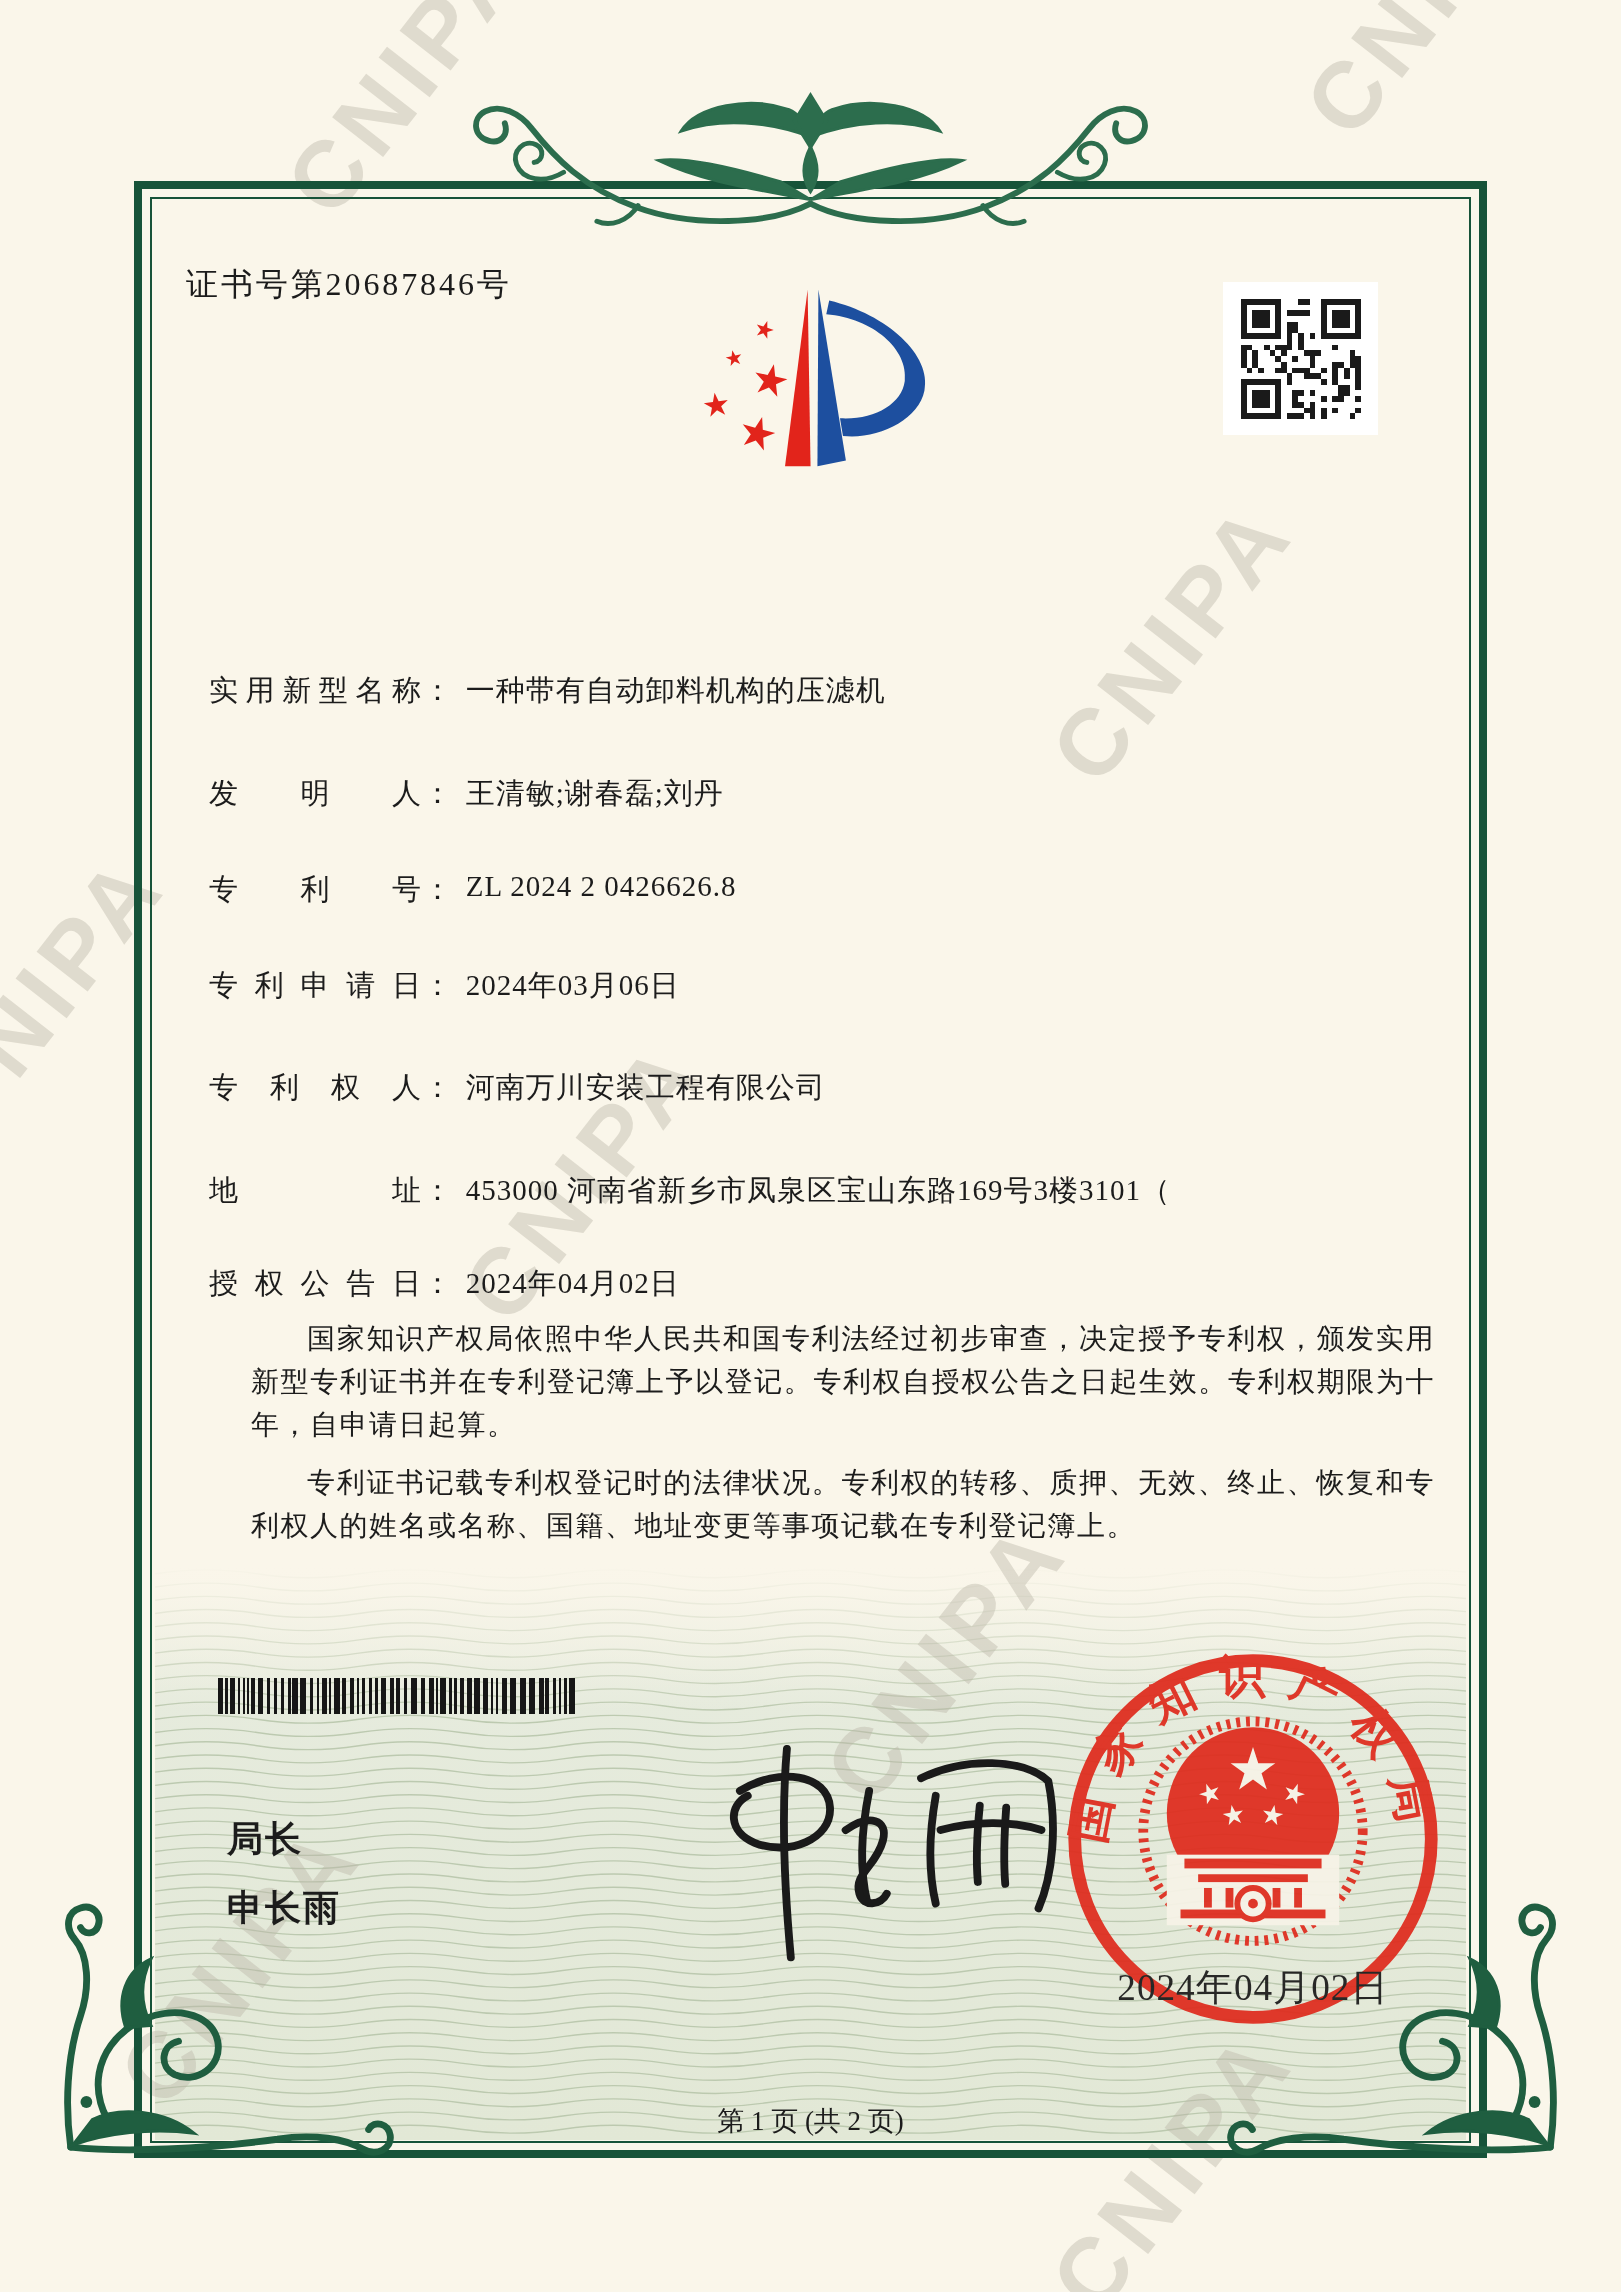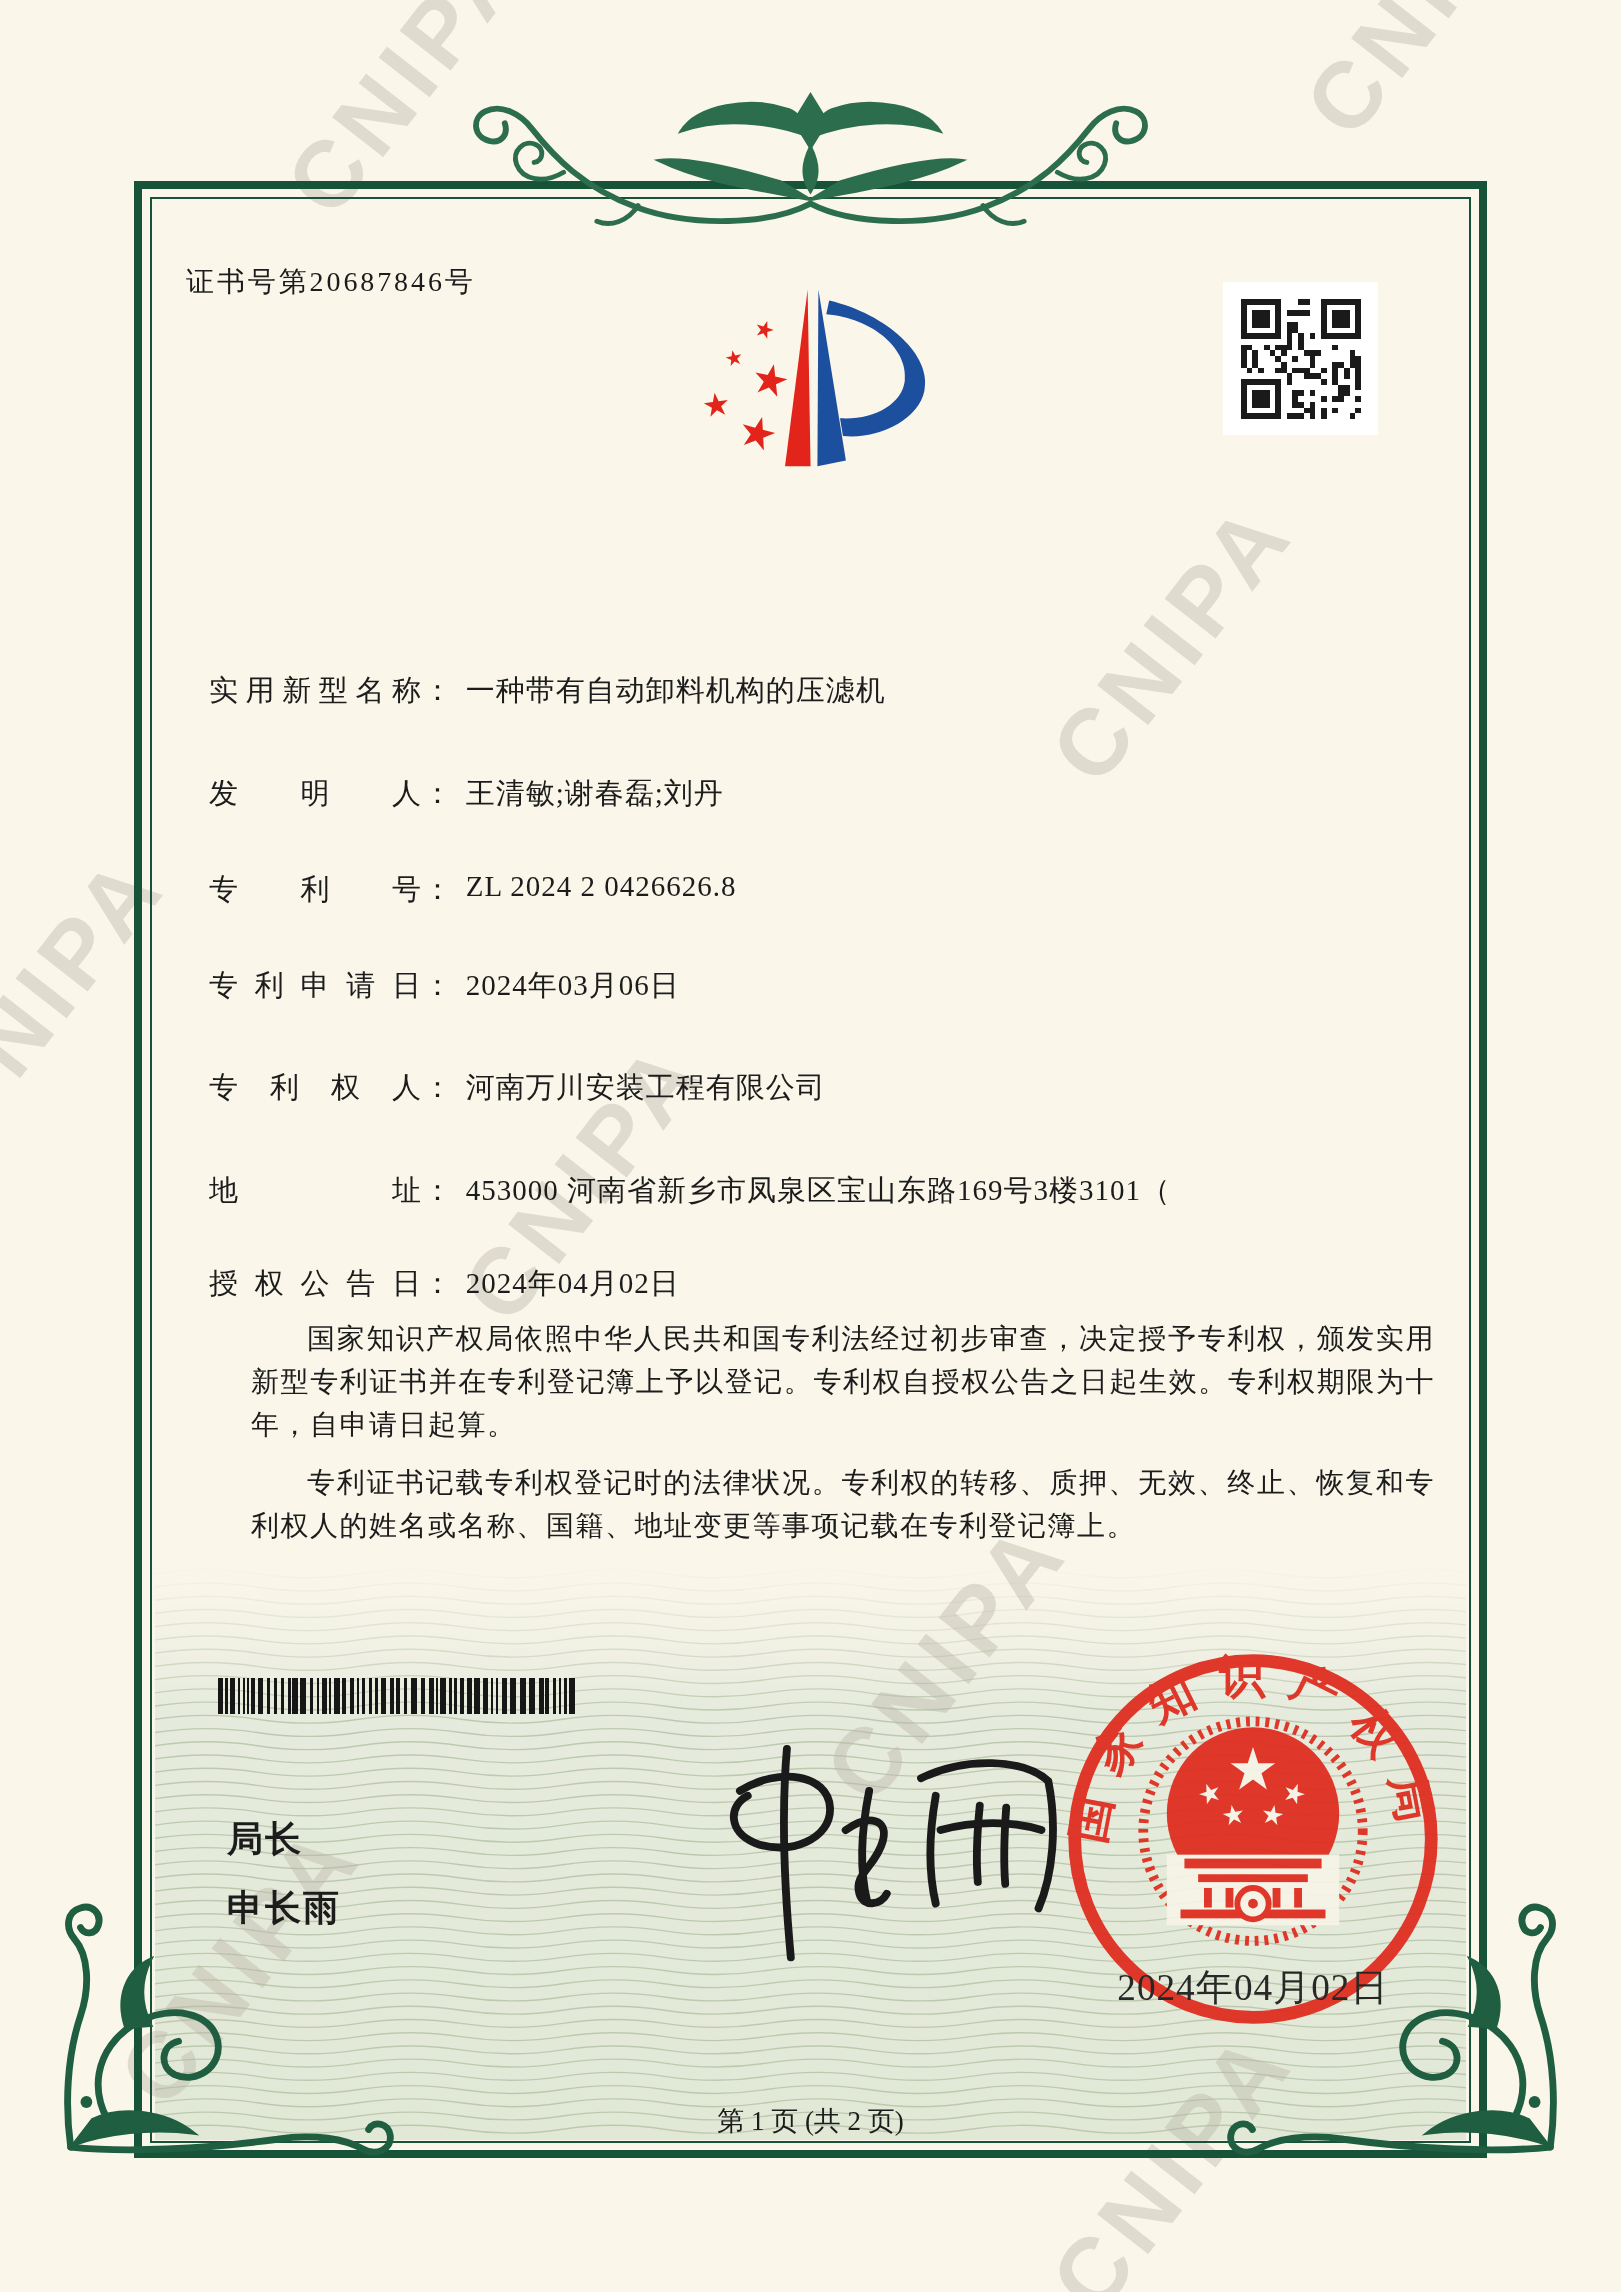--- a/index.html
+++ b/index.html
@@ -14,21 +14,21 @@
                border:8.8px solid #175339;box-sizing:border-box;z-index:4;}
   .frame-inner{position:absolute;left:150px;top:197px;width:1321px;height:1946px;
                border:2.9px solid #175339;box-sizing:border-box;z-index:4;}
   
   .waves-zone{position:absolute;left:155px;top:1564px;width:1311px;height:576px;z-index:1;
               background:linear-gradient(180deg,rgba(230,235,221,0) 0%,rgba(230,235,221,.75) 9%,#e6ebdd 22%,#e2e8d6 100%);}
   .waves-zone svg{position:absolute;left:0;top:0;}
   .waves-fade{position:absolute;left:155px;top:1564px;width:1311px;height:147px;z-index:2;
               background:linear-gradient(180deg,#faf6ea 0%,rgba(250,246,234,0) 100%);}
   
-  .cert-no{position:absolute;left:186px;top:263px;font-size:28px;letter-spacing:2.9px;z-index:6;}
+  .cert-no{position:absolute;left:186px;top:263px;font-size:32px;letter-spacing:2.9px;z-index:6;}
   .logo{position:absolute;left:681px;top:271px;z-index:6;}
   .qr-box{position:absolute;left:1223px;top:282px;width:155px;height:153px;background:#ffffff;z-index:6;}
   .qr-box svg{position:absolute;left:17.6px;top:16.7px;}
   .title{position:absolute;left:0;width:100%;top:510px;text-align:center;font-size:79px;
          font-weight:bold;letter-spacing:5.9px;z-index:6;}
   
   .frow{position:absolute;left:209px;width:1284px;font-size:29px;z-index:6;white-space:nowrap;}
   .flabel{display:inline-block;width:212px;text-align:justify;text-align-last:justify;vertical-align:top;}
   .fcolon{display:inline-block;margin-left:2px;vertical-align:top;}
   .fvalue{display:inline-block;margin-left:13.7px;vertical-align:top;letter-spacing:1px;}

